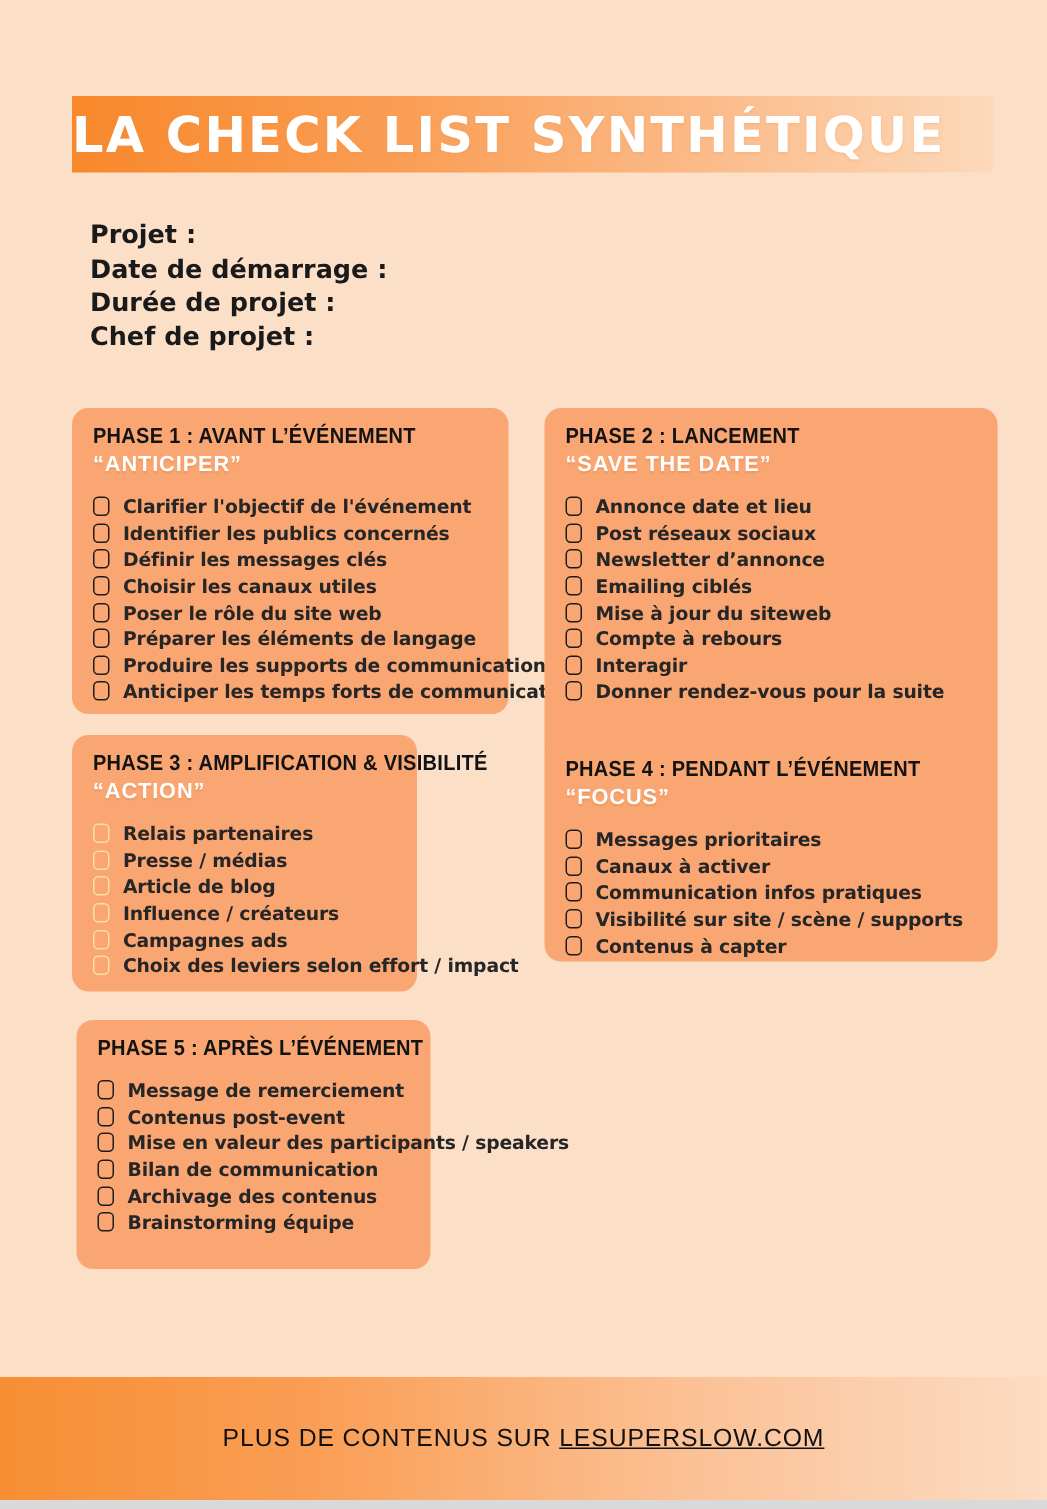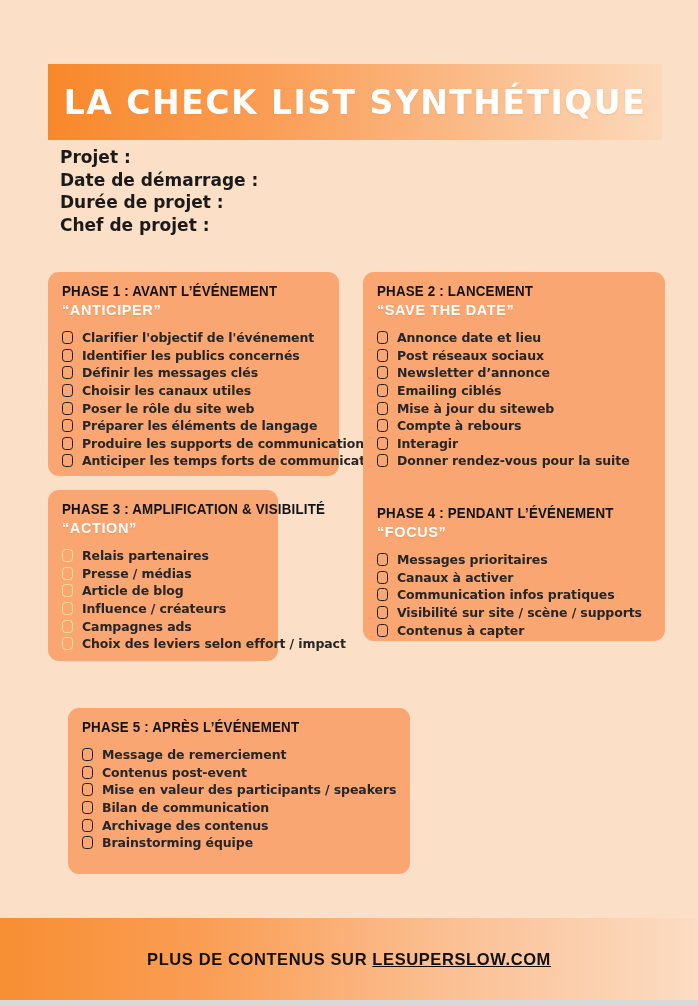--- a/index.html
+++ b/index.html
@@ -10,23 +10,23 @@
     height: 1006px;
     background: #fcdfc7;
     overflow: hidden;
     font-family: "DejaVu Sans", sans-serif;
   }
 
   
   .banner {
     position: absolute;
     left: 48px; top: 64px;
-    width: 614px; height: 76px;
+    width: 614px; height: 51px;
     background: linear-gradient(90deg, #f8882b 0%, #fa9d54 35%, #fbbc8b 70%, #fcd9ba 100%);
-    display: flex; align-items: center; justify-content: center;
+    display: flex; align-items: center; 
   }
   .banner-title {
     color: #ffffff;
     font-size: 33px;
     font-weight: 800;
     letter-spacing: 1.5px;
     white-space: nowrap;
     text-shadow: 0 1px 2px rgba(235,150,80,0.35);
   }
 
@@ -46,21 +46,21 @@
   .card {
     position: absolute;
     background: #f9a673;
     border-radius: 11px;
     padding: 11px 8px 10px 14px;
   }
   .card-1 { left: 48px;  top: 272px; width: 291px; height: 204px; }
   .card-2 { left: 363px; top: 272px; width: 302px; height: 242px; }
   .card-3 { left: 48px;  top: 490px; width: 230px; height: 171px; }
   .card-4 { left: 363px; top: 494px; width: 302px; height: 147px; }
-  .card-5 { left: 68px;  top: 680px; width: 342px; height: 166px; margin-top: 28px; }
+  .card-5 { left: 51px;  top: 680px; width: 236px; height: 166px; }
 
   .card-title {
     font-family: "Liberation Sans", sans-serif;
     font-size: 14.5px;
     font-weight: 800;
     color: #131313;
     letter-spacing: 0.2px;
     white-space: nowrap;
     transform: scaleX(0.92);
     transform-origin: left center;
@@ -104,21 +104,21 @@
   .footer {
     position: absolute;
     left: 0; top: 918px;
     width: 698px; height: 82px;
     background: linear-gradient(90deg, #f78e33 0%, #fa9e55 30%, #fbc094 65%, #fcdcc3 100%);
     display: flex; align-items: center; justify-content: center;
   }
   .footer-text {
     font-family: "Liberation Sans", sans-serif;
     font-size: 16.5px;
-    font-weight: 700;
+    font-weight: 400;
     color: #111111;
     letter-spacing: 0.6px;
     white-space: nowrap;
   }
   .footer-link {
     text-decoration: underline;
     color: #111111;
     cursor: pointer;
   }
   .bottom-strip {

